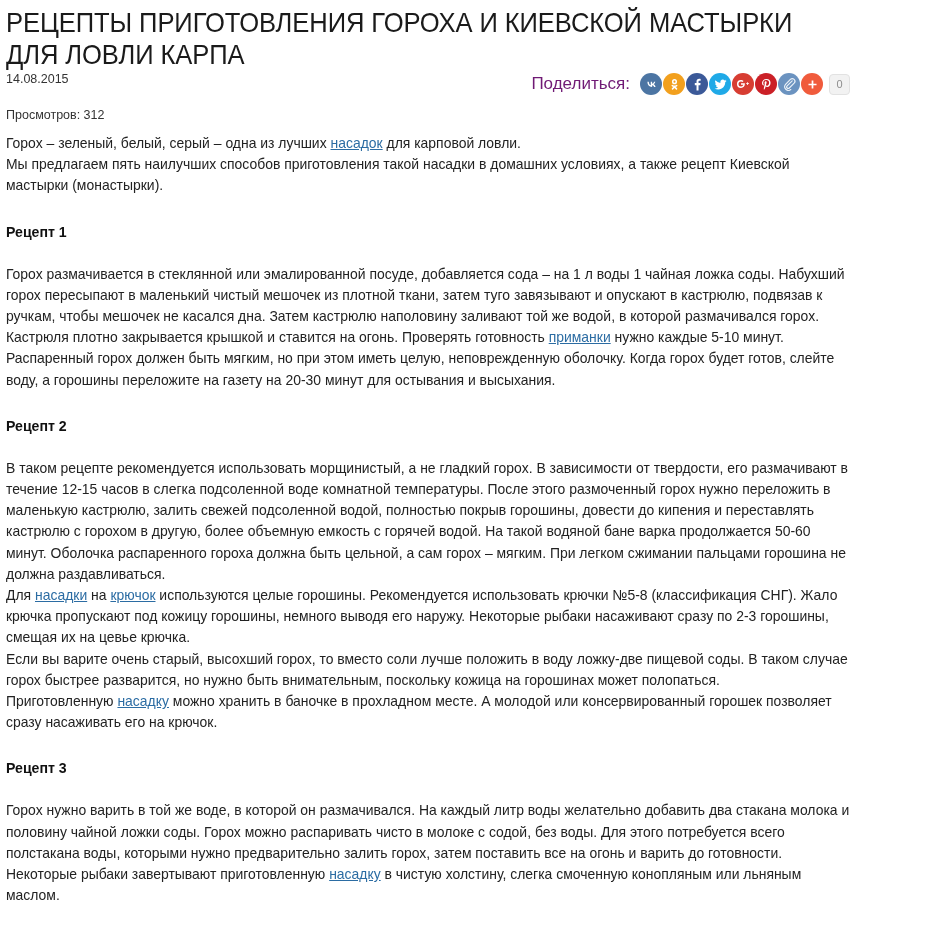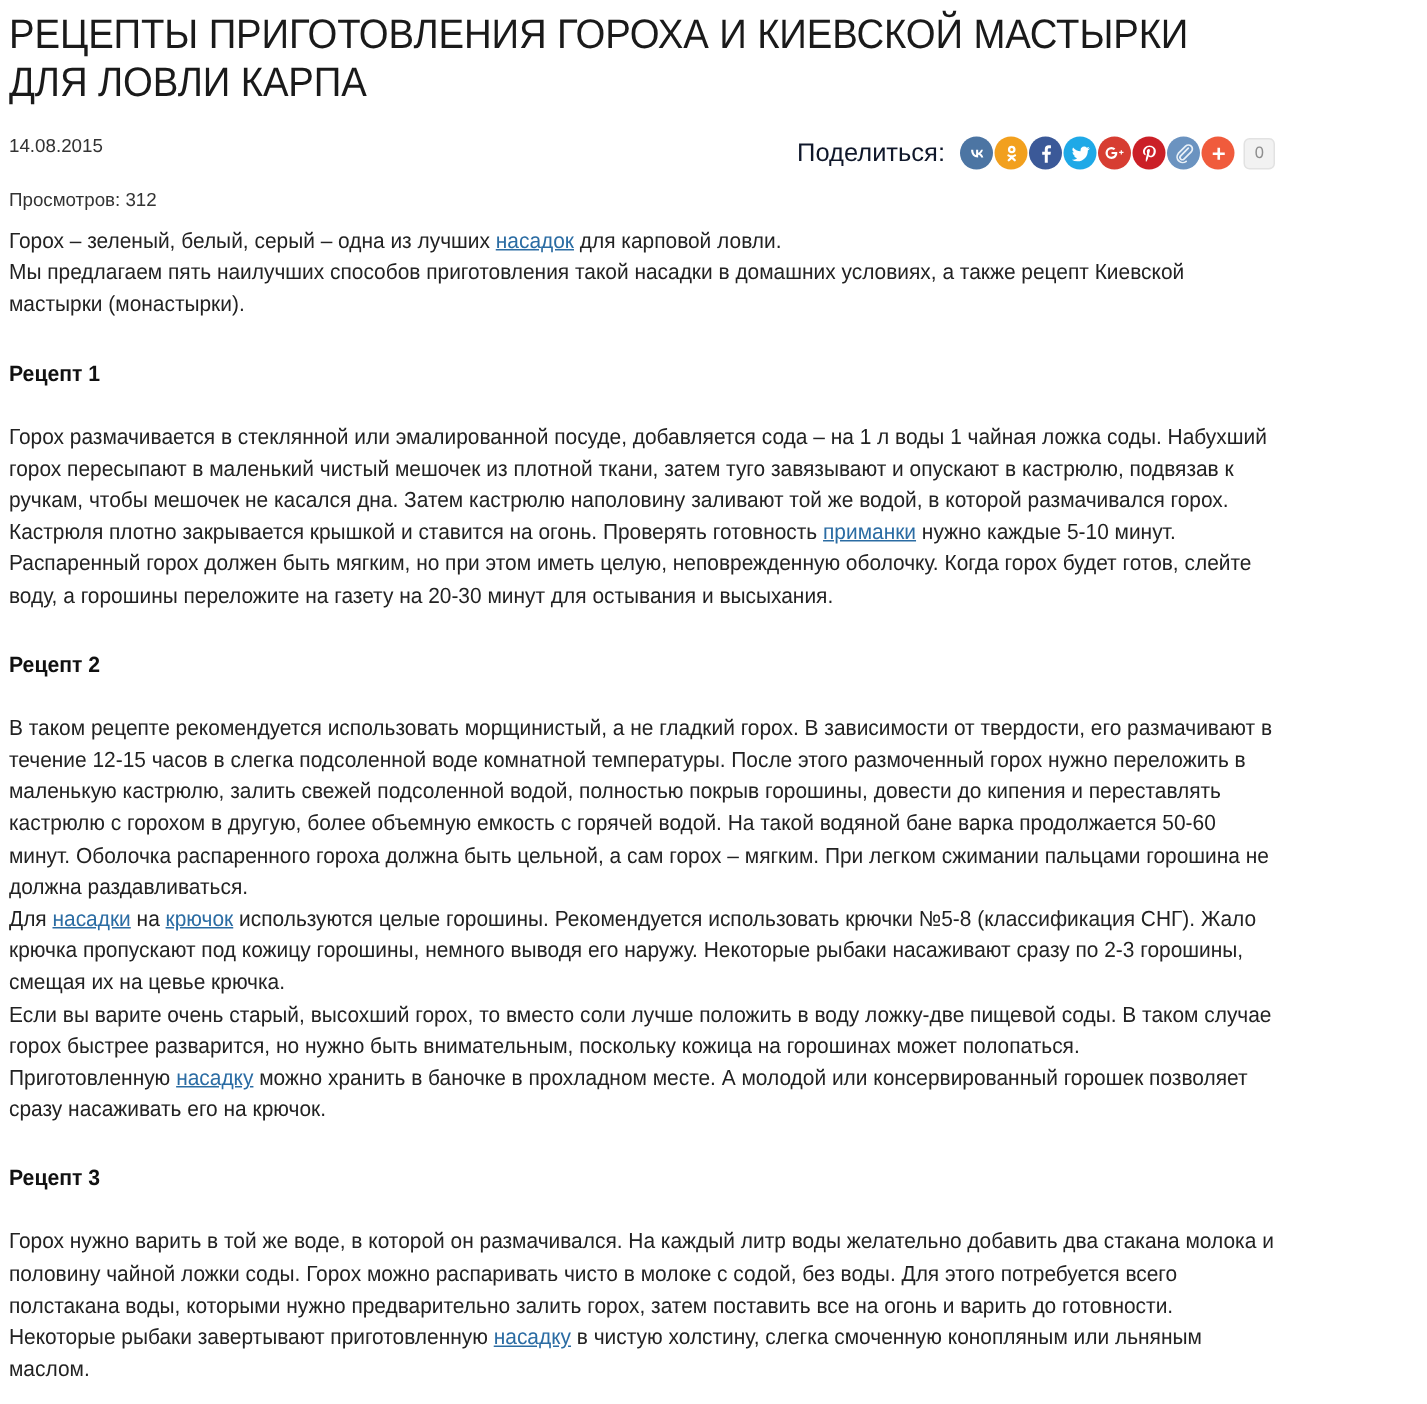--- a/index.html
+++ b/index.html
@@ -33,21 +33,20 @@
     color: #1a1a1a;
     margin: 7px 0 0 0;
     padding: 0;
     transform: scaleX(0.93);
     transform-origin: left top;
     width: 107.5%;
   }
 
   
   .meta-block {
-    margin-top: 18px;
     position: relative;
     height: 62px;
   }
   .meta-date {
     font-family: "Liberation Sans", sans-serif;
     font-size: 12.5px;
     line-height: 16px;
     color: #333333;
     margin: 0;
   }
@@ -65,21 +64,21 @@
     right: 0;
     top: 2px;
     display: flex;
     align-items: center;
     gap: 0;
   }
   .share-label {
     font-family: "Liberation Sans", sans-serif;
     font-size: 17px;
     line-height: 20px;
-    color: #0f172a;
+    color: #701a75;
     margin-right: 10px;
     white-space: nowrap;
   }
   .share-icons {
     display: flex;
     align-items: center;
     gap: 1px;
   }
   .share-btn {
     width: 22px;

